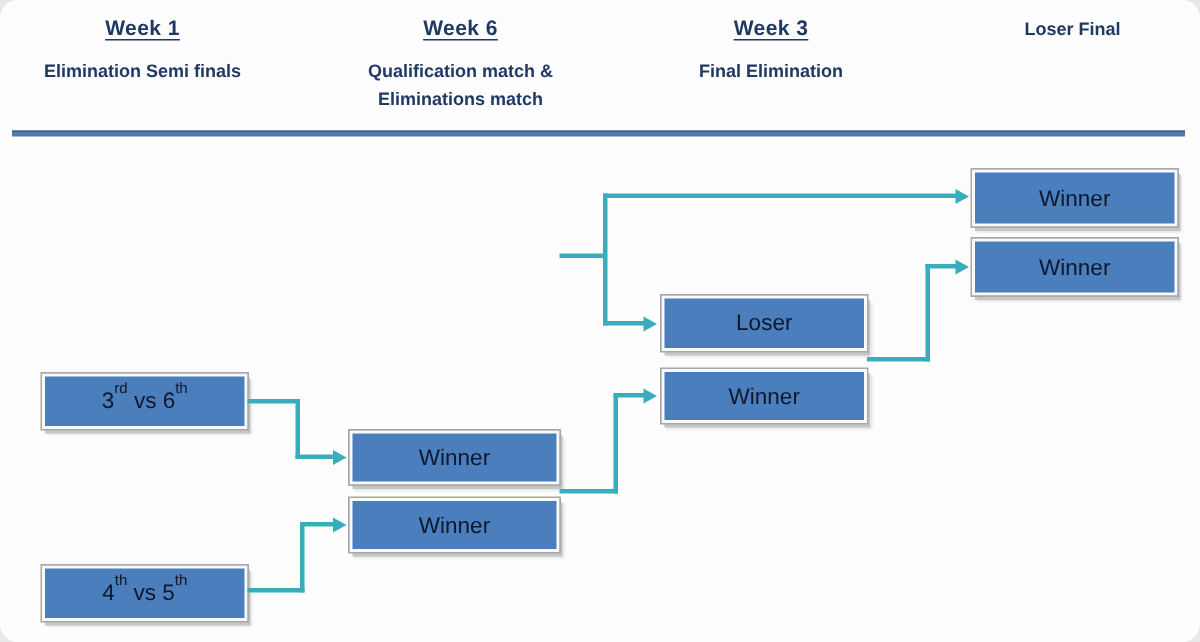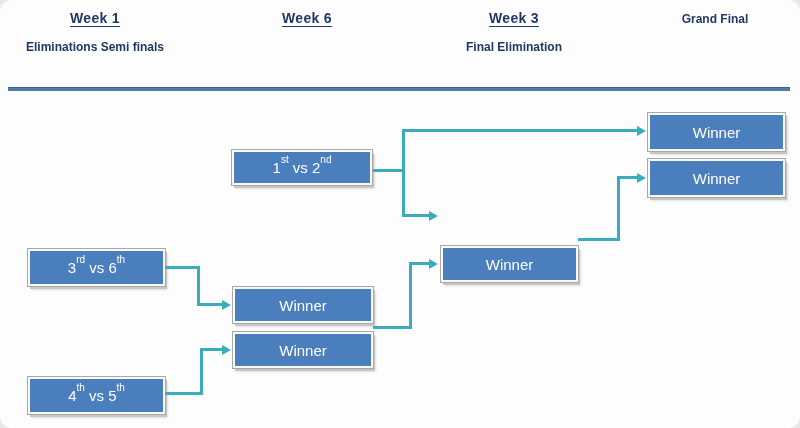--- a/index.html
+++ b/index.html
@@ -26,72 +26,74 @@
   .divider{
     position:absolute;left:8px;top:87px;width:782px;height:4px;
     background:var(--divider);border-top:1px solid #35608f;
   }
   
   .node{
     position:absolute;display:flex;align-items:center;justify-content:center;
     background:var(--box-fill);
     border:2px solid #fafafa;outline:1px solid #a8a8a8;
     box-shadow:2px 3px 0 #c6c6c6,3px 4px 2px rgba(0,0,0,.12);
-    color:#ffffff;font-size:15px;
+    color:#0f172a;font-size:15px;
   }
   .node sup{font-size:10px;line-height:0;position:relative;top:-4px;}
   
   .seg{position:absolute;background:var(--connector);}
   .arr{
     position:absolute;width:0;height:0;
     border-top:5px solid transparent;border-bottom:5px solid transparent;
     border-left:9px solid var(--connector);
   }
 </style>
 </head>
 <body>
 
 <div class="canvas">
 
   <div class="col-header" style="left:10px;">
     <div class="week-title">Week 1</div>
-    <div class="week-subtitle">Eliminations Semi finals</div>
+    <div class="week-subtitle">Elimination Semi finals</div>
   </div>
   <div class="col-header" style="left:222px;">
     <div class="week-title">Week 6</div>
+    <div class="week-subtitle">Qualification match &amp;
+Eliminations match</div>
   </div>
   <div class="col-header" style="left:429px;">
     <div class="week-title">Week 3</div>
     <div class="week-subtitle">Final Elimination</div>
   </div>
   <div class="col-header" style="left:630px;">
-    <div class="week-subtitle">Grand Final</div>
+    <div class="week-subtitle">Loser Final</div>
   </div>
 
   <div class="divider"></div>
 
-  <div class="node" style="left:232px;top:150px;width:140px;height:35px;">
-    <span><span>1</span><sup>st</sup><span> vs </span><span>2</span><sup>nd</sup></span>
-  </div>
 
   <div class="node" style="left:28px;top:249px;width:137px;height:37px;">
     <span><span>3</span><sup>rd</sup><span> vs </span><span>6</span><sup>th</sup></span>
   </div>
 
   <div class="node" style="left:28px;top:377px;width:137px;height:37px;">
     <span><span>4</span><sup>th</sup><span> vs </span><span>5</span><sup>th</sup></span>
   </div>
 
   <div class="node" style="left:233px;top:287px;width:140px;height:36px;">
     <span>Winner</span>
   </div>
   <div class="node" style="left:233px;top:332px;width:140px;height:36px;">
     <span>Winner</span>
   </div>
 
+  <div class="node" style="left:441px;top:197px;width:137px;height:37px;">
+    <span>Loser</span>
+  </div>
   <div class="node" style="left:441px;top:246px;width:137px;height:36px;">
     <span>Winner</span>
   </div>
 
   <div class="node" style="left:648px;top:113px;width:137px;height:38px;">
     <span>Winner</span>
   </div>
   <div class="node" style="left:648px;top:159px;width:137px;height:38px;">
     <span>Winner</span>
   </div>

